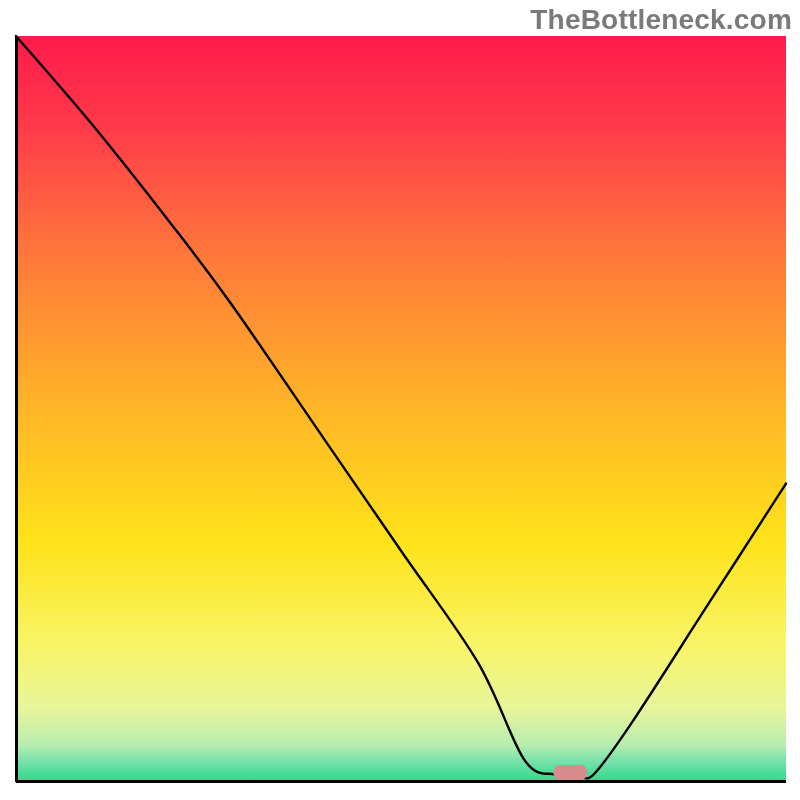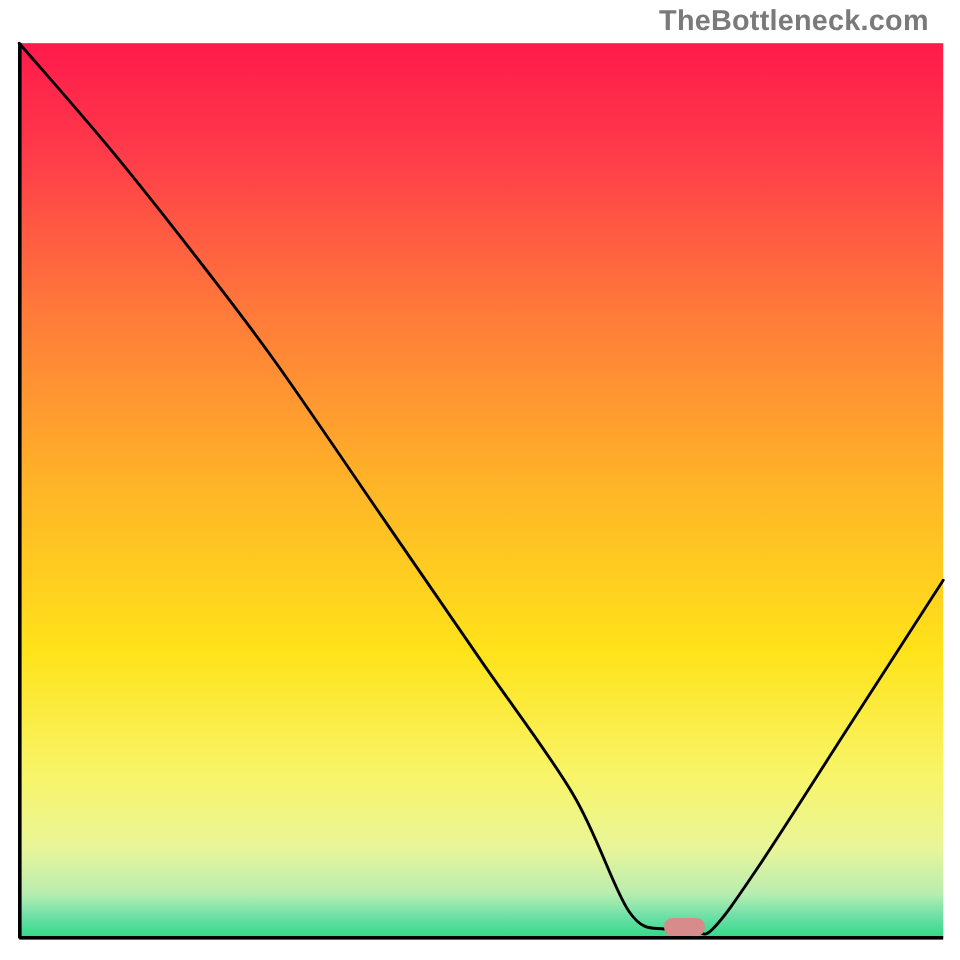--- a/index.html
+++ b/index.html
@@ -12,23 +12,23 @@
   }
   .chart-container {
     position: relative;
     width: 800px;
     height: 800px;
     margin: 0;
   }
   .watermark {
     position: absolute;
     top: 4px;
-    right: 26px;
+    right: 8px;
     font-family: Arial, Helvetica, sans-serif;
-    font-size: 24px;
+    font-size: 28px;
     font-weight: bold;
     color: #7a7a7a;
     z-index: 20;
     letter-spacing: 0.2px;
   }
   svg {
     position: absolute;
     top: 0;
     left: 0;
     z-index: 10;

